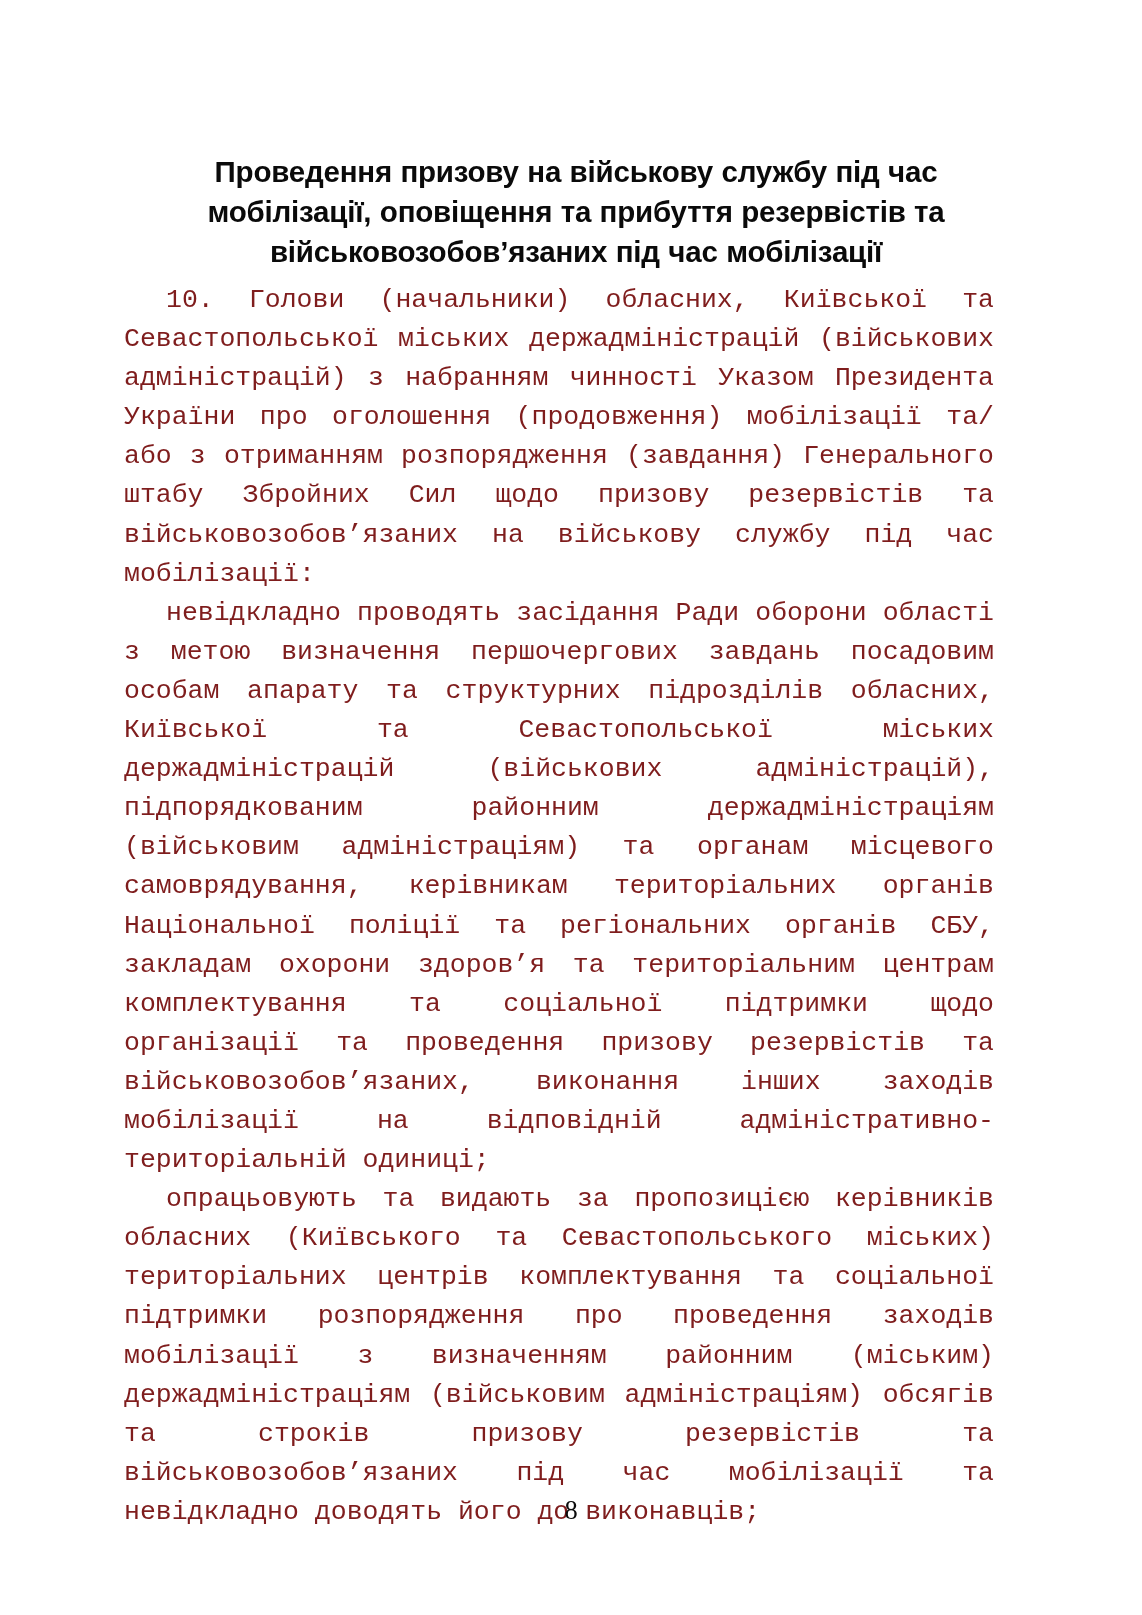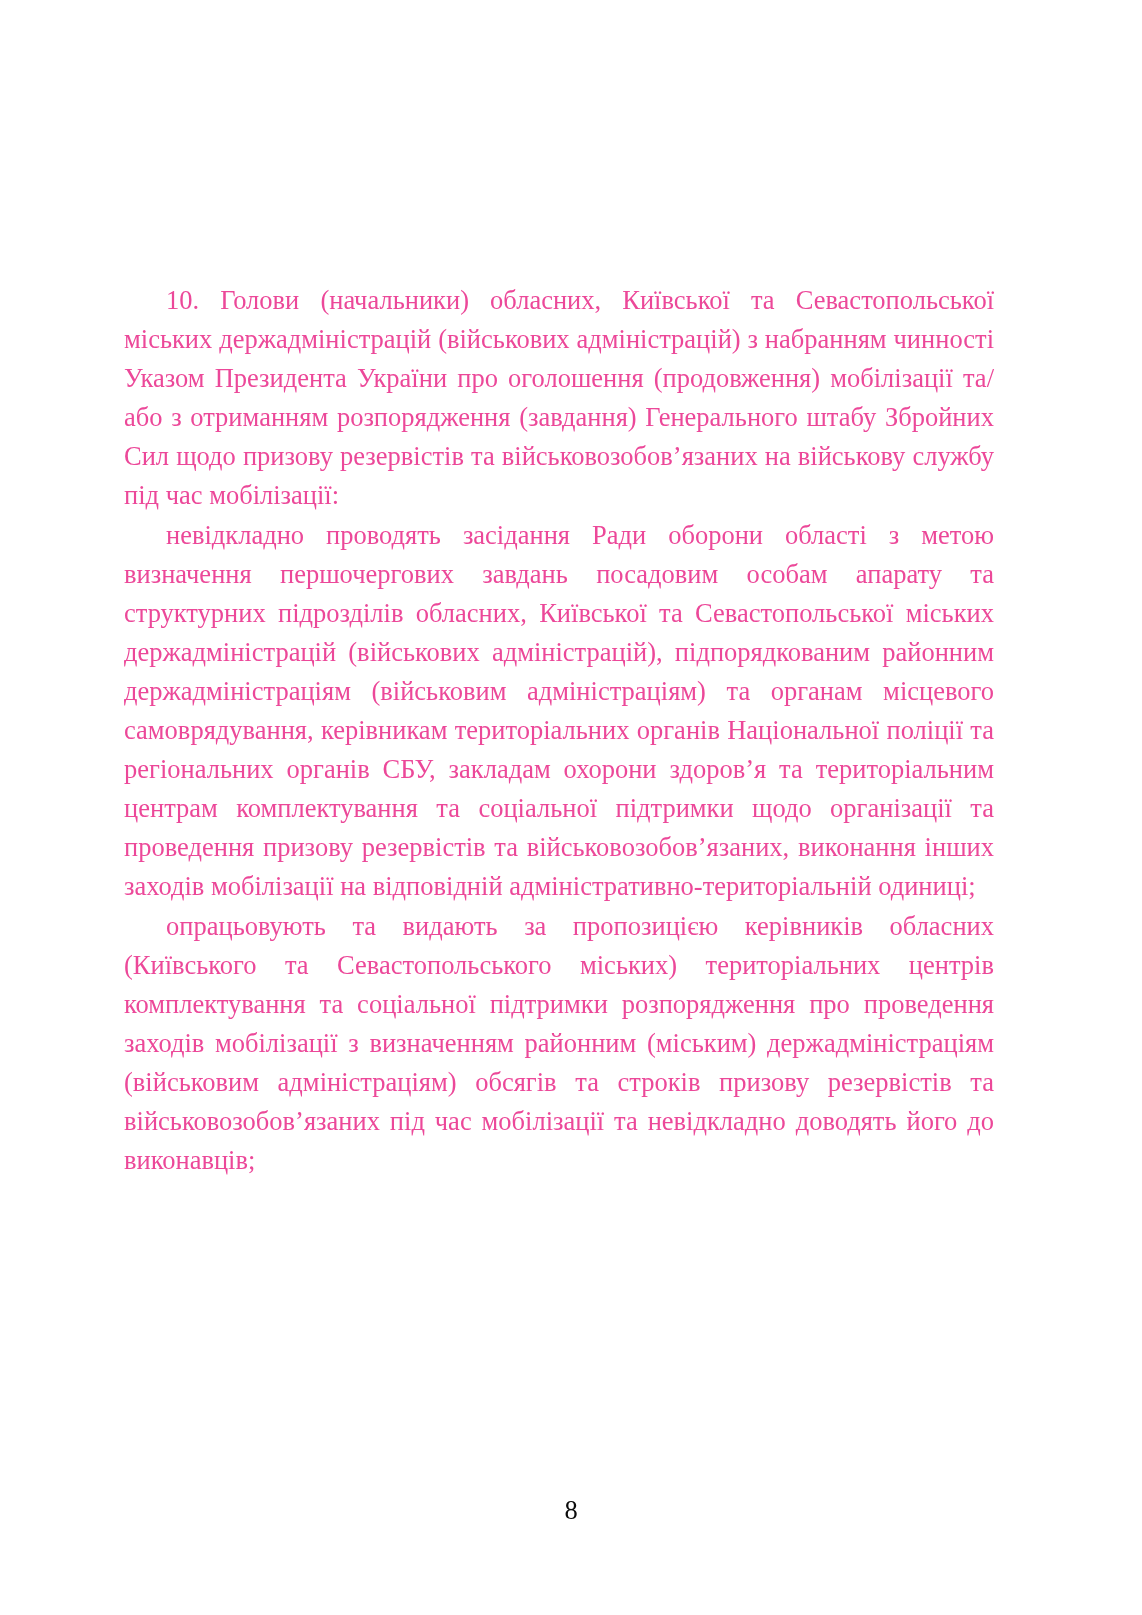--- a/index.html
+++ b/index.html
@@ -33,24 +33,24 @@
     color: #0a0a0a;
     word-spacing: 0.5px;
   }
 
   
   #body-text {
     position: absolute;
     left: 124px;
     top: 281px;
     width: 870px;
-    font-family: Liberation Serif, serif;
+    font-family: Liberation Mono, monospace;
     font-size: 26.5px;
     line-height: 39.1px;
-    color: #ec4899;
+    color: #7f1d1d;
     text-align: justify;
     text-justify: inter-word;
   }
 
   #body-text p {
     margin: 0;
     text-indent: 42px;
     text-align: justify;
     text-align-last: left;
     -webkit-hyphens: none;
@@ -72,20 +72,21 @@
     font-size: 26.5px;
     line-height: 32px;
     color: #0b0b0b;
   }
 </style>
 </head>
 <body>
 
 <div id="page">
 
+  <h1 id="doc-title">Проведення призову на військову службу під час мобілізації, оповіщення та прибуття резервістів та військовозобов’язаних під час мобілізації</h1>
 
   <div id="body-text">
     <p>10. Голови (начальники) обласних, Київської та Севастопольської міських держадміністрацій (військових адміністрацій) з набранням чинності Указом Президента України про оголошення (продовження) мобілізації та/або з отриманням розпорядження (завдання) Генерального штабу Збройних Сил щодо призову резервістів та військовозобов’язаних на військову службу під час мобілізації:</p>
     <p>невідкладно проводять засідання Ради оборони області з метою визначення першочергових завдань посадовим особам апарату та структурних підрозділів обласних, Київської та Севастопольської міських держадміністрацій (військових адміністрацій), підпорядкованим районним держадміністраціям (військовим адміністраціям) та органам місцевого самоврядування, керівникам територіальних органів Національної поліції та регіональних органів СБУ, закладам охорони здоров’я та територіальним центрам комплектування та соціальної підтримки щодо організації та проведення призову резервістів та військовозобов’язаних, виконання інших заходів мобілізації на відповідній адміністративно-територіальній одиниці;</p>
     <p>опрацьовують та видають за пропозицією керівників обласних (Київського та Севастопольського міських) територіальних центрів комплектування та соціальної підтримки розпорядження про проведення заходів мобілізації з визначенням районним (міським) держадміністраціям (військовим адміністраціям) обсягів та строків призову резервістів та військовозобов’язаних під час мобілізації та невідкладно доводять його до виконавців;</p>
   </div>
 
   <div id="page-number">8</div>
 
 </div>

